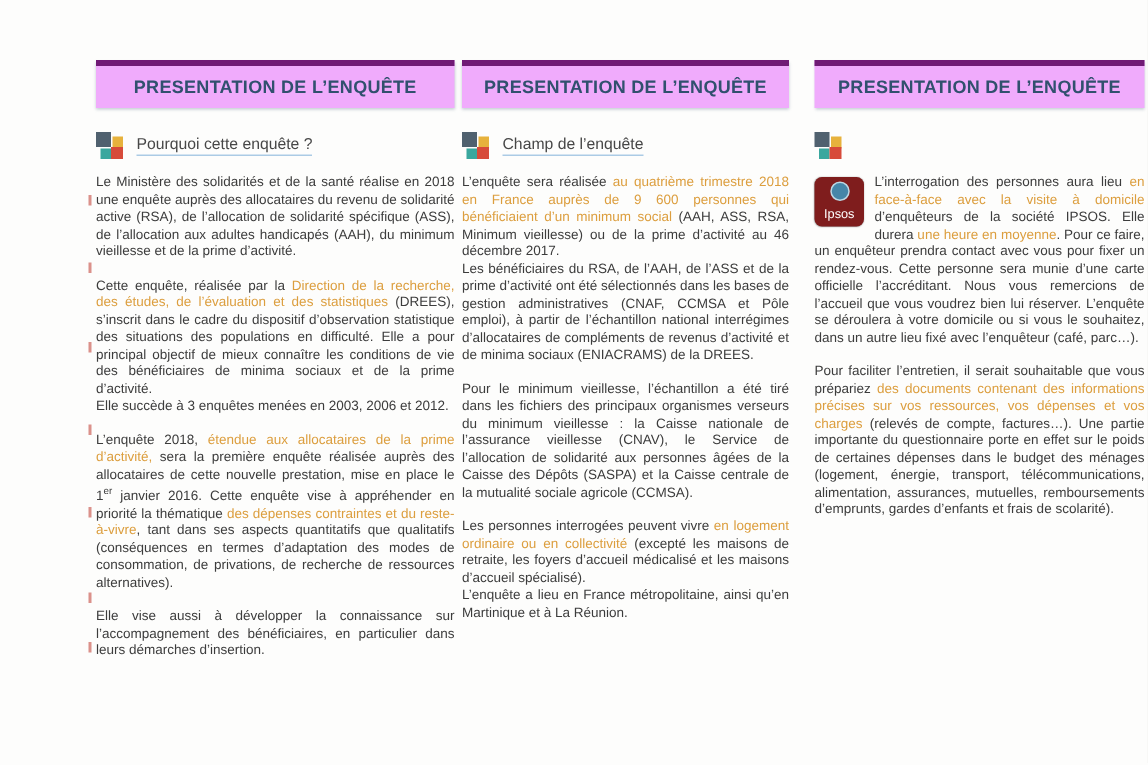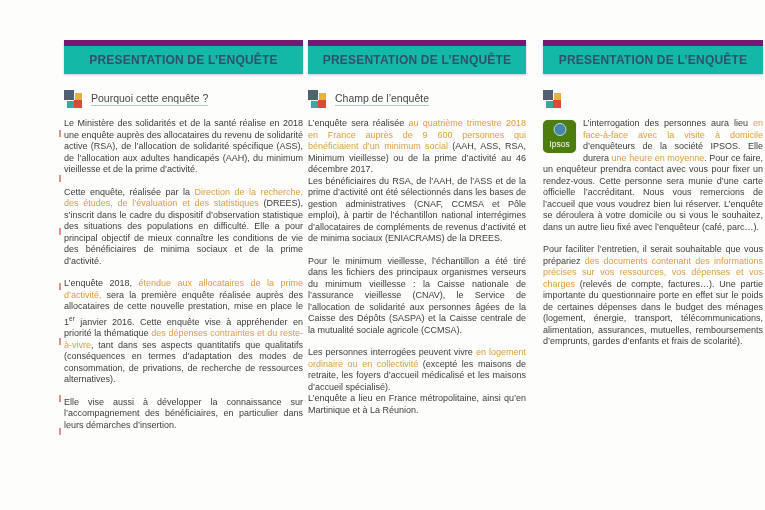--- a/index.html
+++ b/index.html
@@ -4,40 +4,40 @@
 <style>
   html,body{margin:0;padding:0;background:#f4f4f2;}
   .page{position:relative;width:765px;height:510px;background:#fdfdfc;overflow:hidden;
         font-family:"Liberation Sans",sans-serif;}
   .columns{position:absolute;left:64px;top:40px;display:flex;align-items:flex-start;}
   .col{box-sizing:border-box;}
   .col:nth-child(1){width:239px;}
   .col:nth-child(2){width:218px;margin-left:5px;}
   .col:nth-child(3){width:220px;margin-left:17px;}
 
-  .col-header{height:28px;background:#14b8a6;border-top:6px solid #701a75;
+  .col-header{height:28px;background:#f0abfc;border-top:4px solid #701a75;
         display:flex;align-items:center;justify-content:center;
         color:#31506e;font-weight:bold;font-size:12px;letter-spacing:.2px;
         box-shadow:0 1px 2px rgba(110,130,150,.4);margin-bottom:16px;}
 
   .sec-row{display:flex;align-items:center;gap:9px;margin:4px 0 10px 0;}
   .puzzle{position:relative;width:18px;height:18px;flex:0 0 auto;}
   .puzzle .pc{position:absolute;display:block;}
   .puzzle .p1{left:0;top:0;width:10px;height:10px;background:#50616f;}
   .puzzle .p2{left:11px;top:3px;width:7px;height:8px;background:#e7b23c;}
   .puzzle .p3{left:3px;top:11px;width:7px;height:7px;background:#3aa79e;}
   .puzzle .p4{left:10px;top:10px;width:8px;height:8px;background:#d74b3a;}
   .sec-title{font-size:10.5px;color:#474747;border-bottom:1px solid #abcbe5;padding-bottom:1px;}
 
   .para{font-size:9px;line-height:11.5px;color:#3c3c3c;text-align:justify;margin:0 0 11px 0;}
   .para.tight{margin-top:-11px;}
   .para sup{font-size:6.5px;}
   .hl{color:#dc9e3e;font-weight:normal;}
 
-  .ipsos-logo{float:left;width:33px;height:33px;background:#4d7c0f;border-radius:5px;
+  .ipsos-logo{float:left;width:33px;height:33px;background:#7f1d1d;border-radius:5px;
         margin:2px 7px 1px 0;position:relative;box-shadow:0 0 1px rgba(0,0,0,.4);}
   .ipsos-circle{position:absolute;left:50%;top:3px;transform:translateX(-50%);
         width:13px;height:13px;border-radius:50%;
         background:#4686a8;border:1px solid #bcd8e4;box-sizing:border-box;}
   .ipsos-text{position:absolute;bottom:3px;left:0;right:0;text-align:center;
         color:#fff;font-size:8.5px;}
 
   .scan-mark{position:absolute;left:59px;width:2px;height:7px;background:#c0392b;opacity:.55;}
 </style>
 </head>
@@ -51,20 +51,21 @@
           <span class="puzzle">
             <span class="pc p1"></span>
             <span class="pc p2"></span>
             <span class="pc p3"></span>
             <span class="pc p4"></span>
           </span>
           <span class="sec-title">Pourquoi cette enquête ?</span>
         </div>
         <p class="para"><span class="txt">Le Ministère des solidarités et de la santé réalise en 2018 une enquête auprès des allocataires du revenu de solidarité active (RSA), de l’allocation de solidarité spécifique (ASS), de l’allocation aux adultes handicapés (AAH), du minimum vieillesse et de la prime d’activité.</span></p>
         <p class="para"><span class="txt">Cette enquête, réalisée par la </span><span class="hl">Direction de la recherche, des études, de l’évaluation et des statistiques</span><span class="txt"> (DREES), s’inscrit dans le cadre du dispositif d’observation statistique des situations des populations en difficulté. Elle a pour principal objectif de mieux connaître les conditions de vie des bénéficiaires de minima sociaux et de la prime d’activité.</span></p>
+        <p class="para tight"><span class="txt">Elle succède à 3 enquêtes menées en 2003, 2006 et 2012.</span></p>
         <p class="para"><span class="txt">L’enquête 2018, </span><span class="hl">étendue aux allocataires de la prime d’activité,</span><span class="txt"> sera la première enquête réalisée auprès des allocataires de cette nouvelle prestation, mise en place le 1</span><sup class="txt">er</sup><span class="txt"> janvier 2016. Cette enquête vise à appréhender en priorité la thématique </span><span class="hl">des dépenses contraintes et du reste-à-vivre</span><span class="txt">, tant dans ses aspects quantitatifs que qualitatifs (conséquences en termes d’adaptation des modes de consommation, de privations, de recherche de ressources alternatives).</span></p>
         <p class="para"><span class="txt">Elle vise aussi à développer la connaissance sur l’accompagnement des bénéficiaires, en particulier dans leurs démarches d’insertion.</span></p>
       </div>
       <div class="col">
         <div class="col-header">PRESENTATION DE L’ENQUÊTE</div>
         <div class="sec-row">
           <span class="puzzle">
             <span class="pc p1"></span>
             <span class="pc p2"></span>
             <span class="pc p3"></span>

